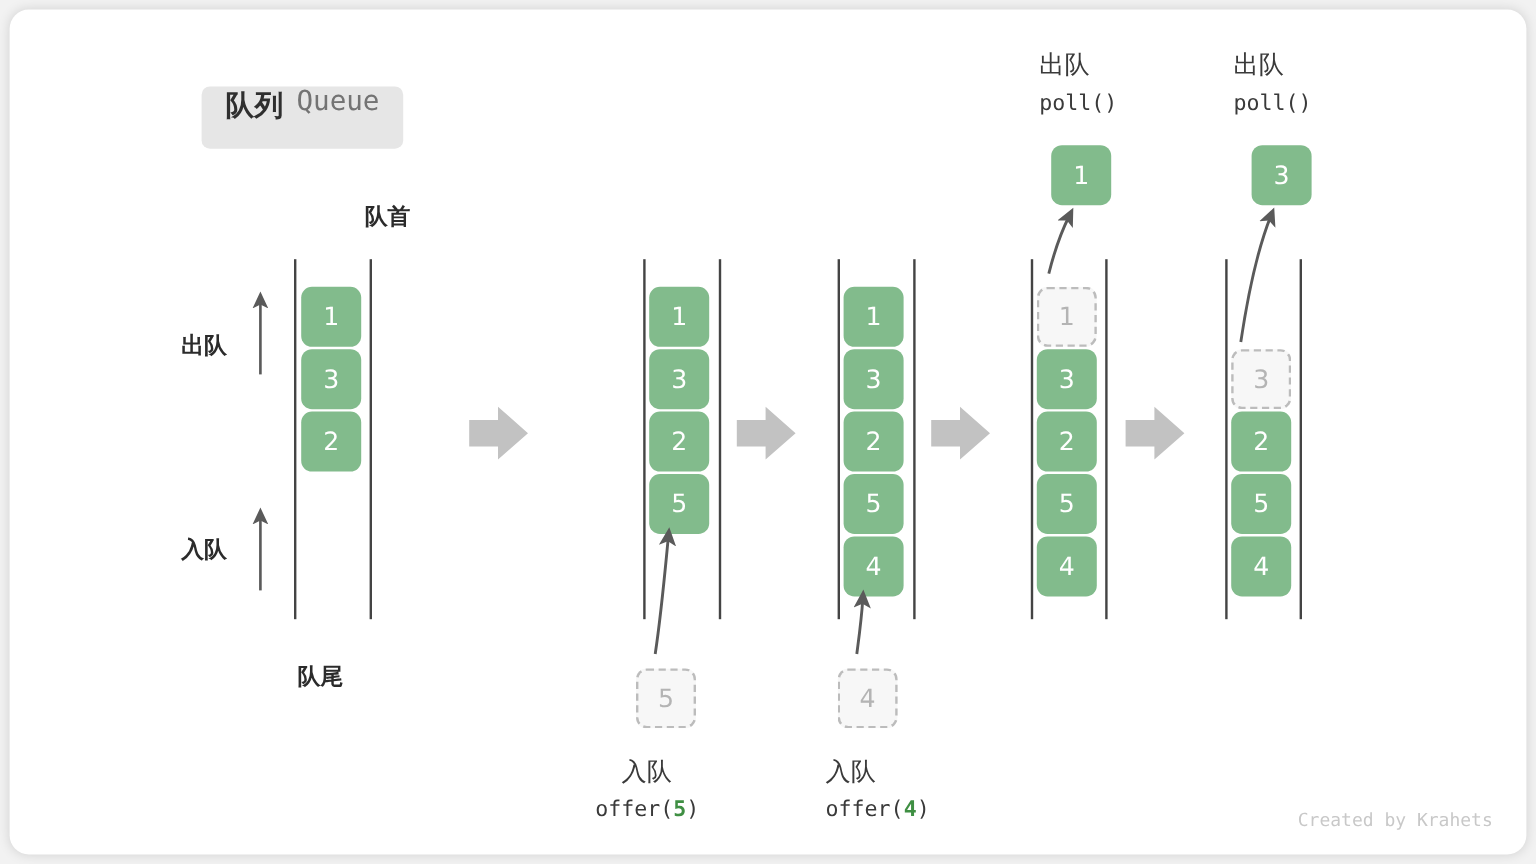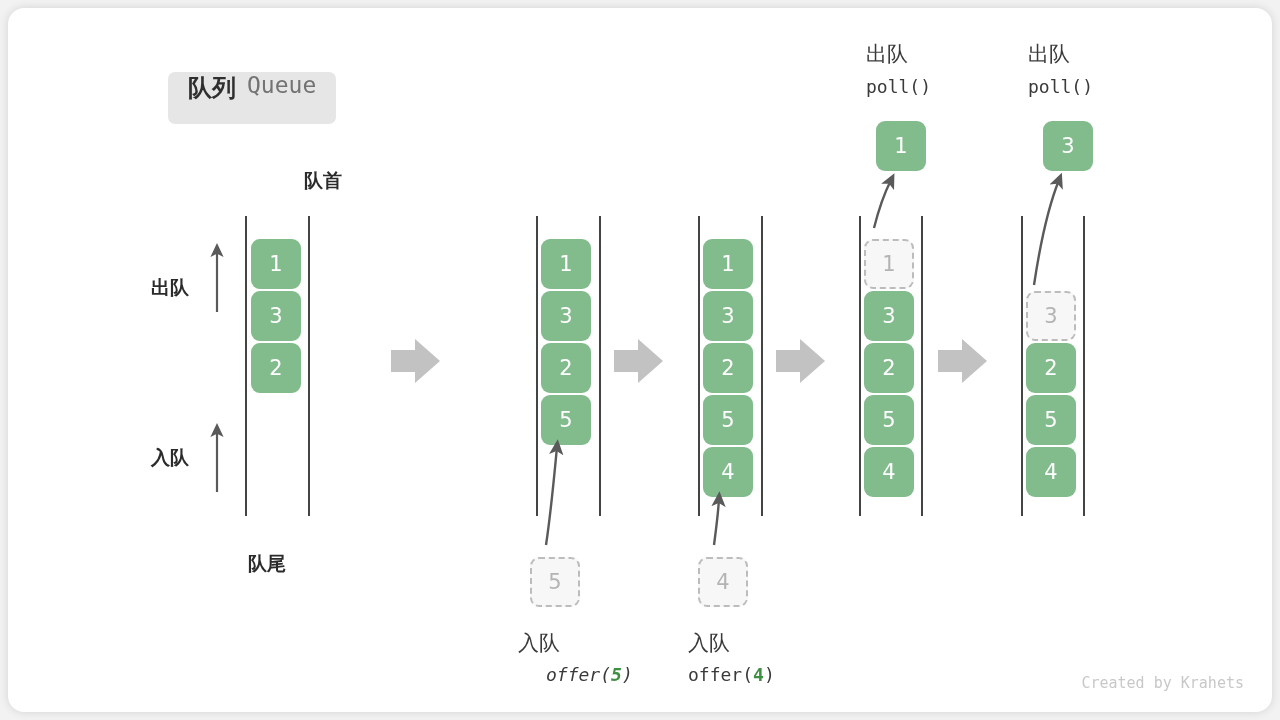--- a/index.html
+++ b/index.html
@@ -149,21 +149,21 @@
     <div class="cell" style="left:243px; top:335px;">2</div>
 
     <div class="rail" style="left:528px; top:208px; height:300px;"></div>
     <div class="rail" style="left:591px; top:208px; height:300px;"></div>
     <div class="cell" style="left:533px; top:231px;">1</div>
     <div class="cell" style="left:533px; top:283px;">3</div>
     <div class="cell" style="left:533px; top:335px;">2</div>
     <div class="cell" style="left:533px; top:387px;">5</div>
     <div class="cell ghost" style="left:522px; top:549px;">5</div>
     <div class="cn-reg" style="left:510px; top:621px;">入队</div>
-    <div class="mono" style="left:538px; top:656px;font-style:italic;">
+    <div class="mono" style="left:488px; top:656px;">
       <span>offer(</span><span class="num">5</span><span>)</span>
     </div>
 
     <div class="rail" style="left:690px; top:208px; height:300px;"></div>
     <div class="rail" style="left:753px; top:208px; height:300px;"></div>
     <div class="cell" style="left:695px; top:231px;">1</div>
     <div class="cell" style="left:695px; top:283px;">3</div>
     <div class="cell" style="left:695px; top:335px;">2</div>
     <div class="cell" style="left:695px; top:387px;">5</div>
     <div class="cell" style="left:695px; top:439px;">4</div>

